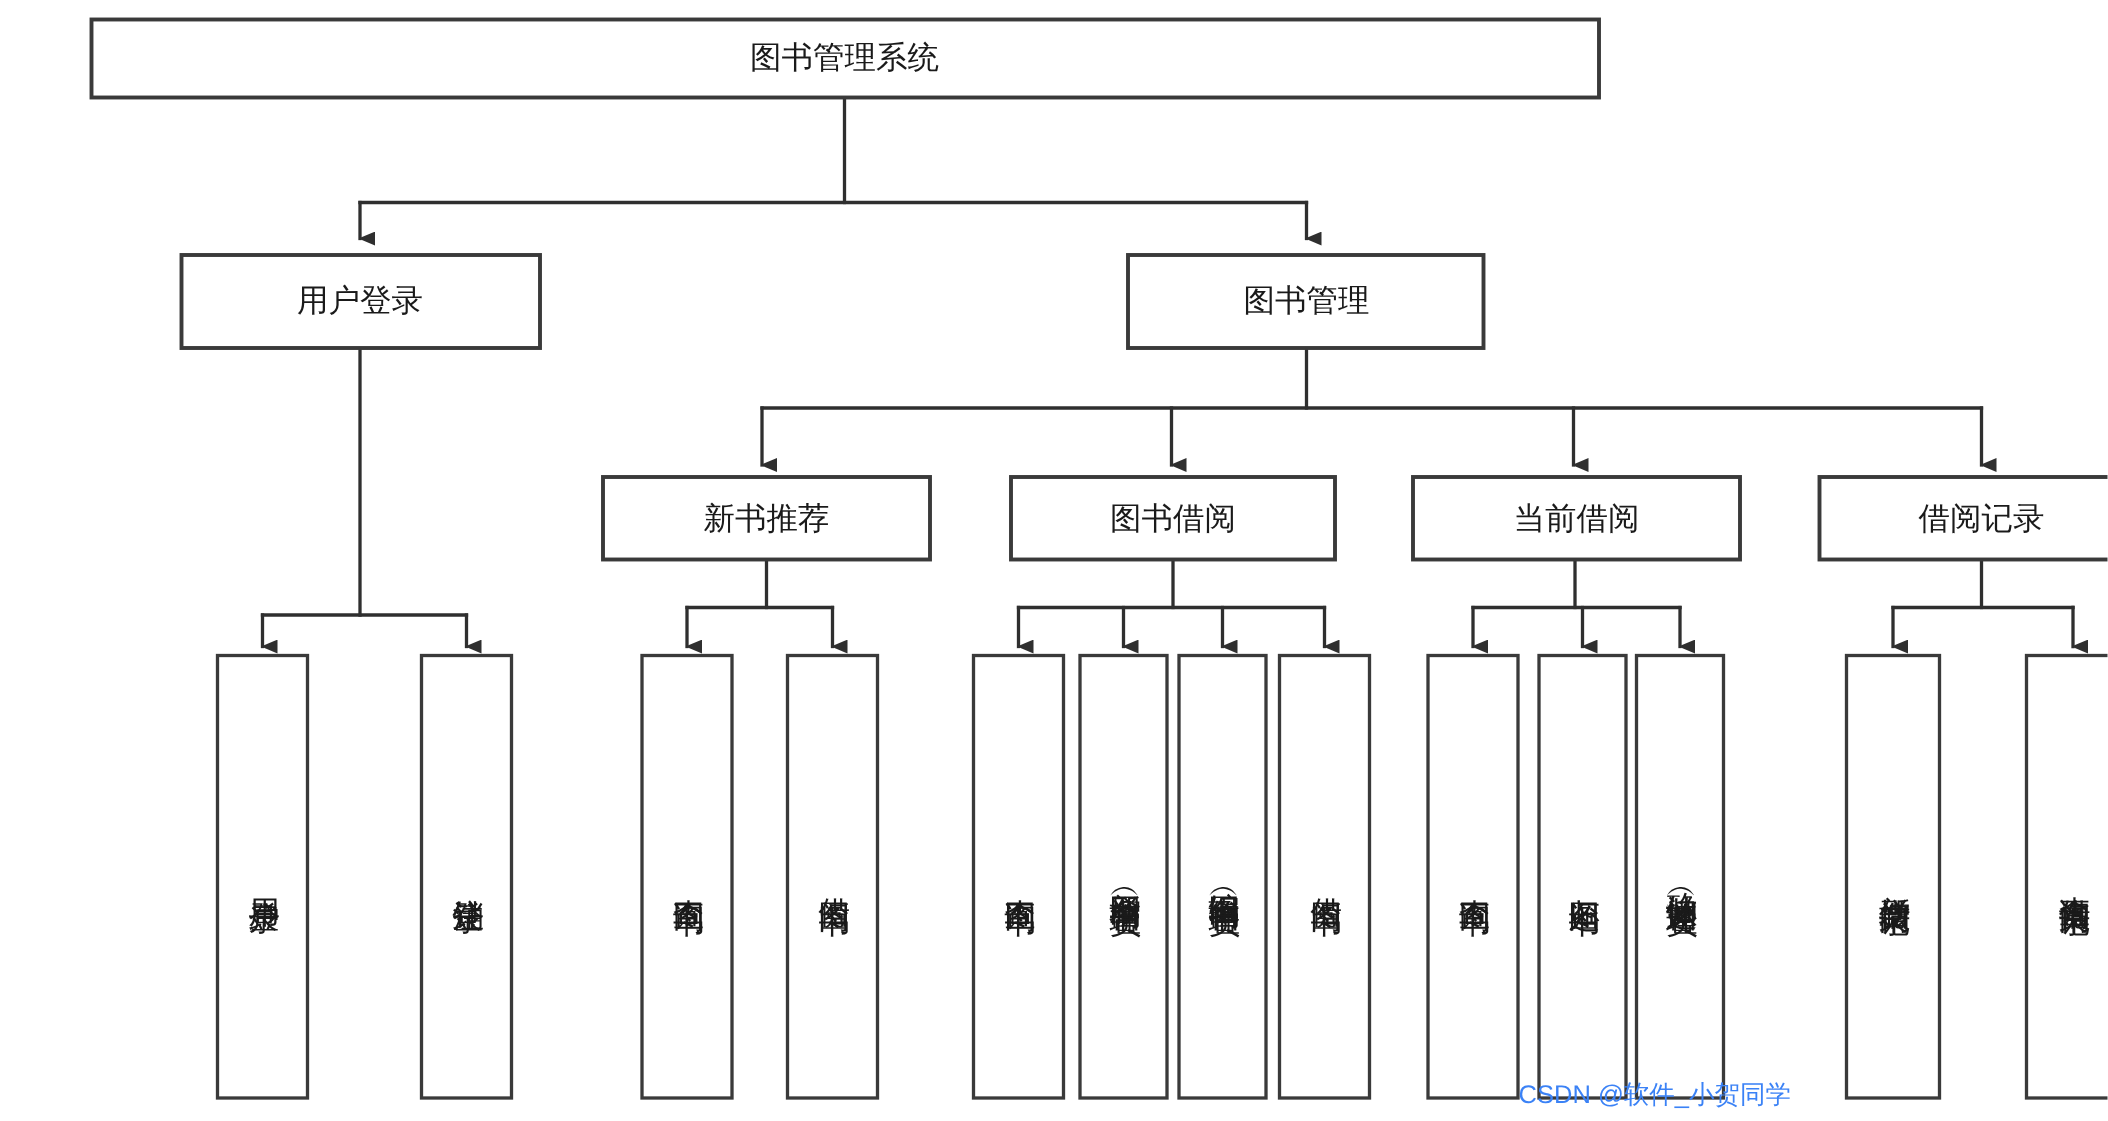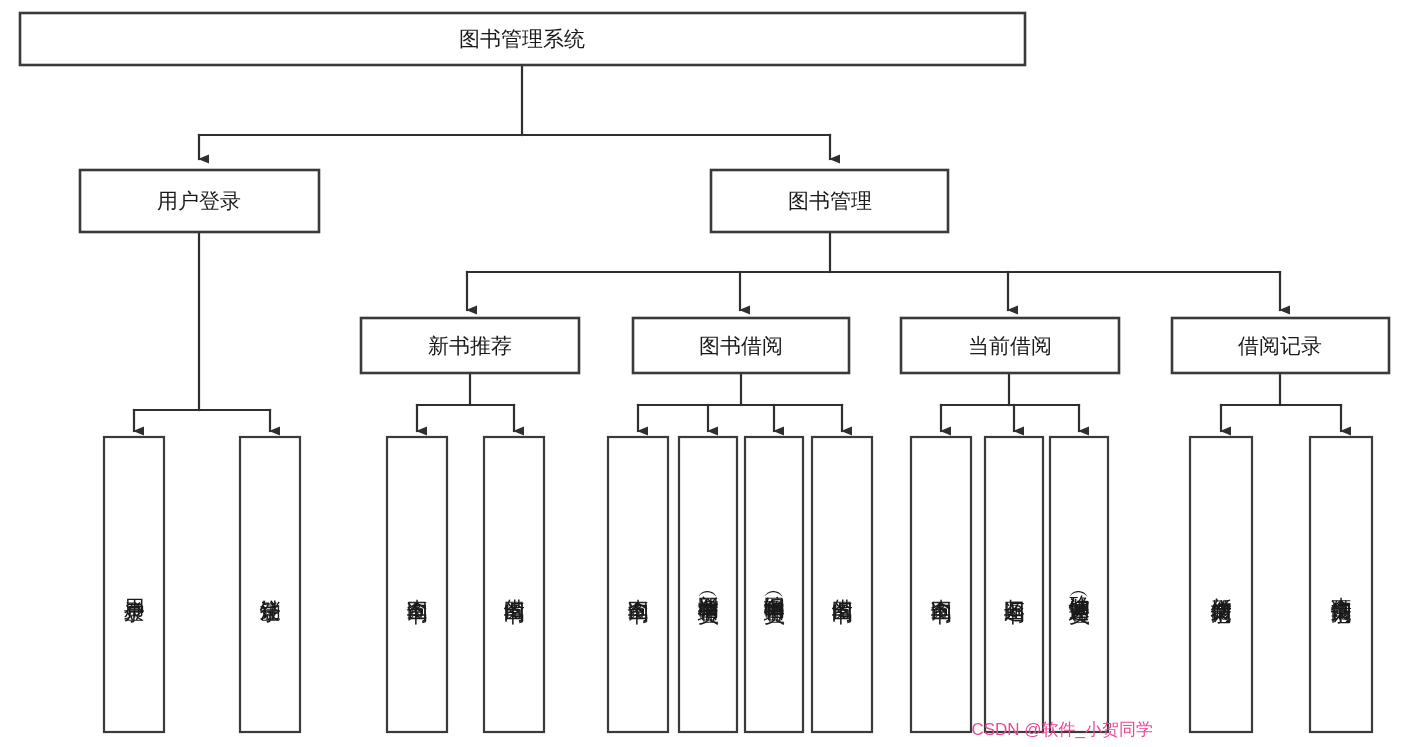--- a/index.html
+++ b/index.html
@@ -11,20 +11,21 @@
     width: 1405px;
     height: 747px;
     font-family: "Liberation Sans", "DejaVu Sans", sans-serif;
     overflow: hidden;
   }
   #diagram-root {
     position: relative;
     width: 1161px;
     height: 747px;
     background: #ffffff;
+    margin-left: 41px;
   }
   svg#flow {
     position: absolute;
     top: 0;
     left: 0;
     width: 1405px;
     height: 747px;
     display: block;
   }
   .node-box {
@@ -69,21 +70,21 @@
     color: #1a1a1a;
     letter-spacing: 1.5px;
     white-space: nowrap;
   }
   .watermark {
     position: absolute;
     right: 8px;
     bottom: 6px;
     font-family: "Liberation Sans", "DejaVu Sans", sans-serif;
     font-size: 17px;
-    color: #ec4899;
+    color: #3b82f6;
     white-space: nowrap;
     pointer-events: none;
   }
 </style>
 </head>
 <body>
 
 <div id="diagram-root">
 
   <svg id="flow" viewBox="0 0 1405 747">

